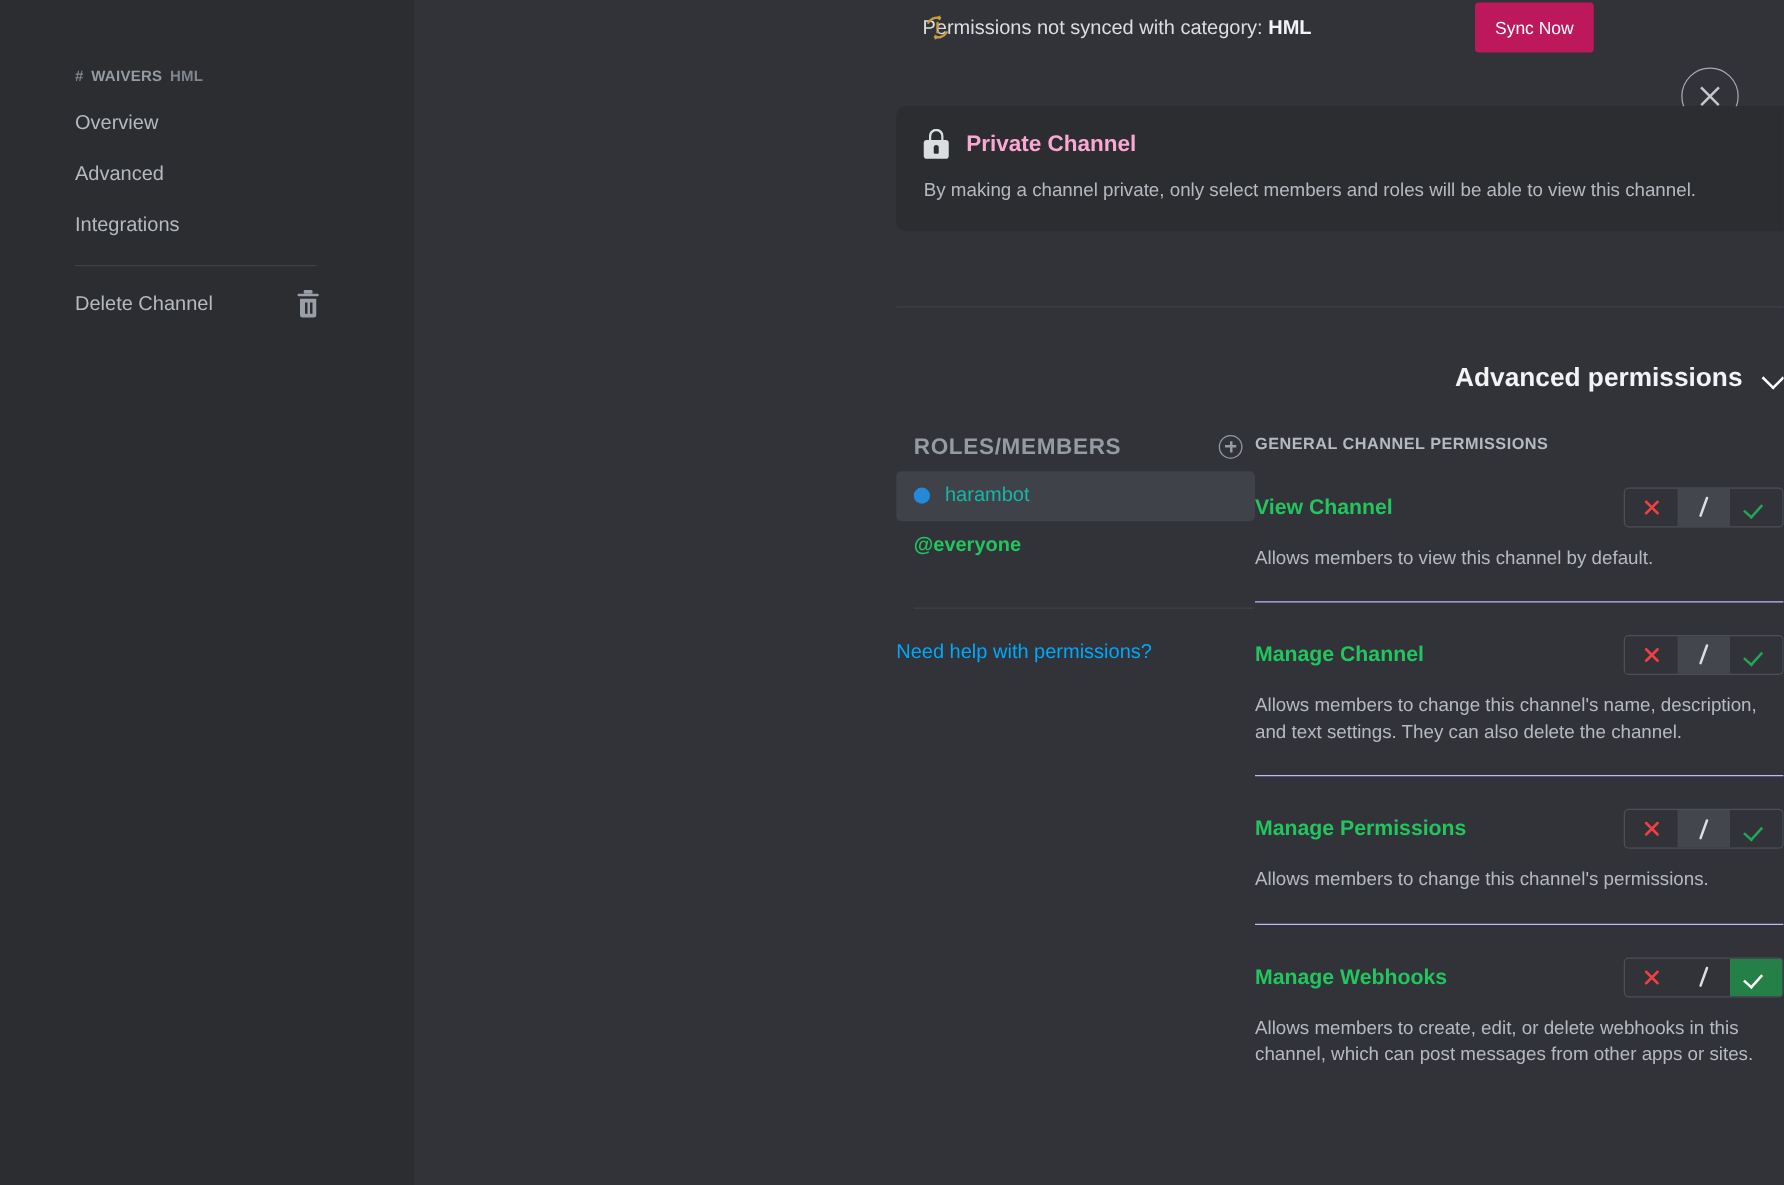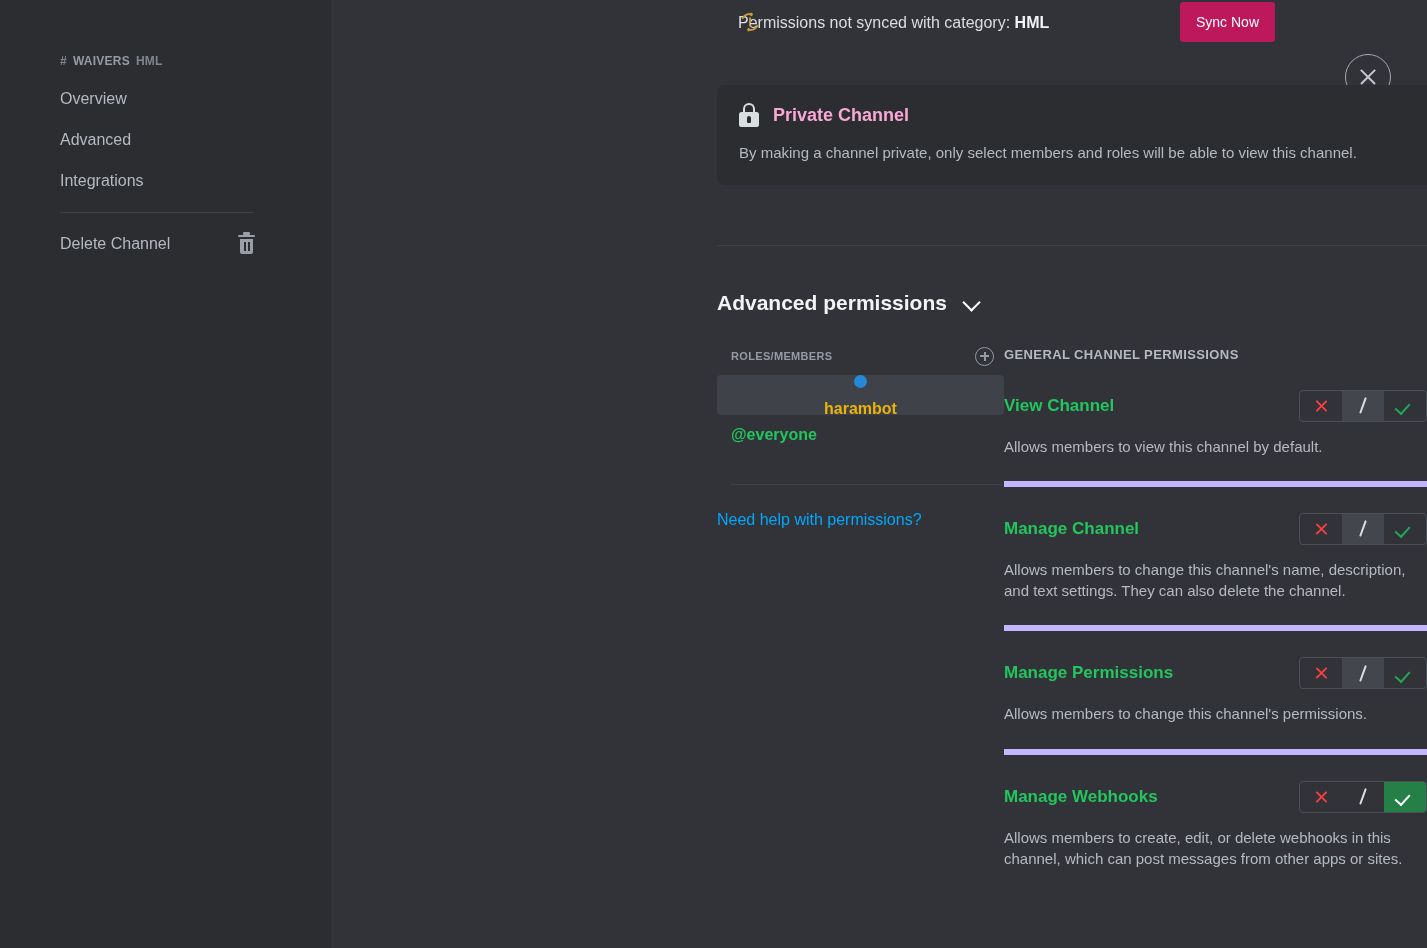--- a/index.html
+++ b/index.html
@@ -123,21 +123,21 @@
     font-size: 15px; color: #B5BAC1; margin-top: 16px; line-height: 1.3;
   }
 
   .hr-main {
     width: 908px; height: 1px; background: #3F4147;
     margin: 60px 0 0 386px;
   }
 
   
   .adv-head {
-    margin: 45px 0 0 386px; display: flex; align-items: center; gap: 16px;
+    margin: 45px 0 0 386px; display: flex; align-items: center; gap: 16px; justify-content: flex-end;
   }
   .adv-title { font-size: 21px; font-weight: bold; color: #F2F3F5; }
   .chev {
     width: 17px; height: 17px; position: relative; cursor: pointer;
   }
   .chev:before {
     content: ""; position: absolute; left: 2px; top: 2px;
     width: 11px; height: 11px;
     border-right: 2.4px solid #FFFFFF; border-bottom: 2.4px solid #FFFFFF;
     transform: rotate(45deg);
@@ -145,58 +145,58 @@
 
   .panes { display: flex; margin: 32px 0 0 386px; }
 
   
   .roles { width: 287px; flex: 0 0 287px; }
   .roles-head {
     display: flex; align-items: center; justify-content: space-between;
     padding: 0 10px 0 14px; margin-bottom: 9px;
   }
   .roles-label {
-    font-size: 11px; font-weight: bold; color: #959BA3; letter-spacing: .03em;
+    font-size: 18px; font-weight: bold; color: #959BA3; letter-spacing: .03em;
   }
   .plus {
     width: 19px; height: 19px; border-radius: 50%;
     border: 1.6px solid #949BA4; position: relative; cursor: pointer;
   }
   .plus:before, .plus:after {
     content: ""; position: absolute; background: #949BA4;
   }
   .plus:before { left: 4px; top: 7.5px; width: 9px; height: 2px; }
   .plus:after { left: 7.5px; top: 4px; width: 2px; height: 9px; }
   .role-row {
     display: flex; align-items: center; gap: 12px;
     height: 40px; padding: 0 14px; border-radius: 4px;
     color: #22c55e; font-size: 16px; cursor: pointer; font-weight: bold;
   }
-  .role-row.sel { background: #404249; color: #eab308; font-weight: bold; flex-direction: column; }
+  .role-row.sel { background: #404249; color: #14b8a6; font-weight: normal; }
   .role-dot {
     width: 13px; height: 13px; border-radius: 50%; flex: 0 0 13px;
   }
   .roles-sep {
     width: 272px; height: 1px; background: #3F4147; margin: 29px 0 0 14px;
   }
   .help-link {
     display: block; margin: 26px 0 0 0; font-size: 16px;
     color: #00A8FC; text-decoration: none; cursor: pointer;
   }
 
   
   .perms { width: 572px; }
   .perms-head {
     font-size: 13px; font-weight: bold; color: #B5BAC1;
     letter-spacing: .03em; margin-bottom: 28px;
   }
   .perm {
     padding-bottom: 24px; margin-bottom: 0; position: relative;
   }
-  .perm + .perm { border-top: 6px solid #c4b5fd; padding-top: 26px; }
+  .perm + .perm { border-top: 1px solid #c4b5fd; padding-top: 26px; }
   .perm-row { display: flex; align-items: center; justify-content: space-between; }
   .perm-name { font-size: 17px; font-weight: bold; color: #22c55e; }
   .perm-desc {
     font-size: 15px; color: #B5BAC1; margin-top: 14px;
     line-height: 1.42; max-width: 568px;
   }
   .seg {
     display: flex; border: 1px solid #4C4F56; border-radius: 4px;
     overflow: hidden; height: 32px; flex: 0 0 auto;
   }

